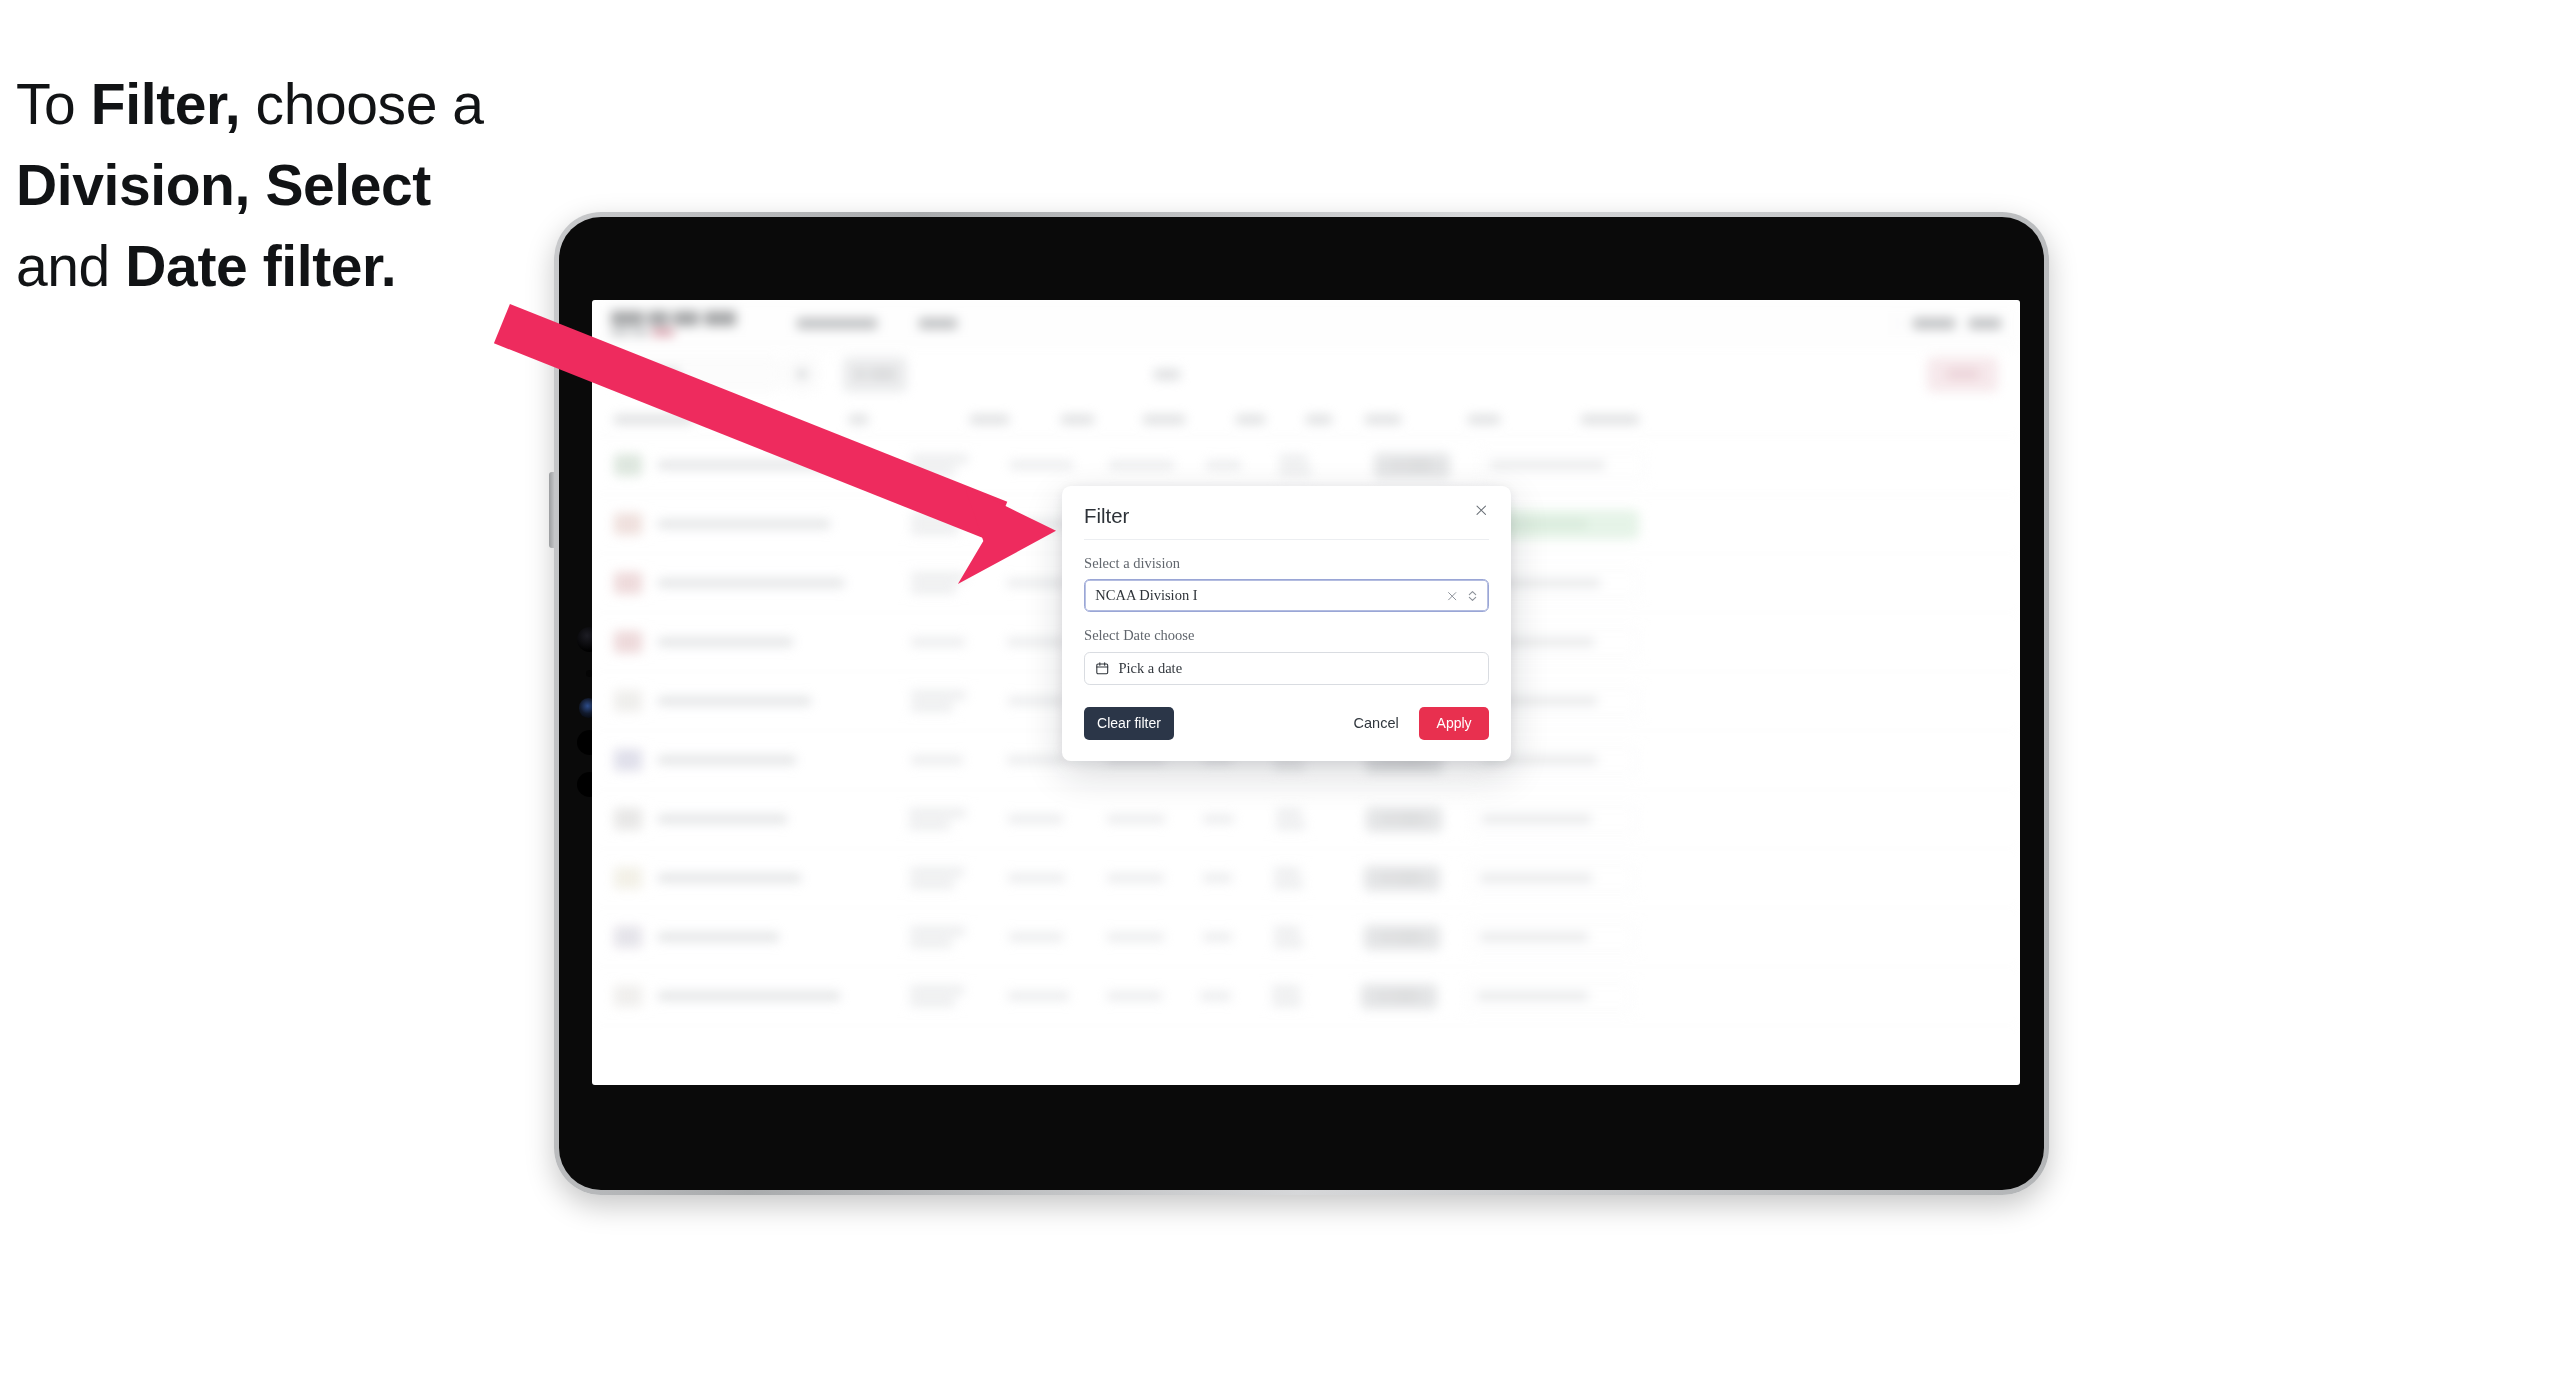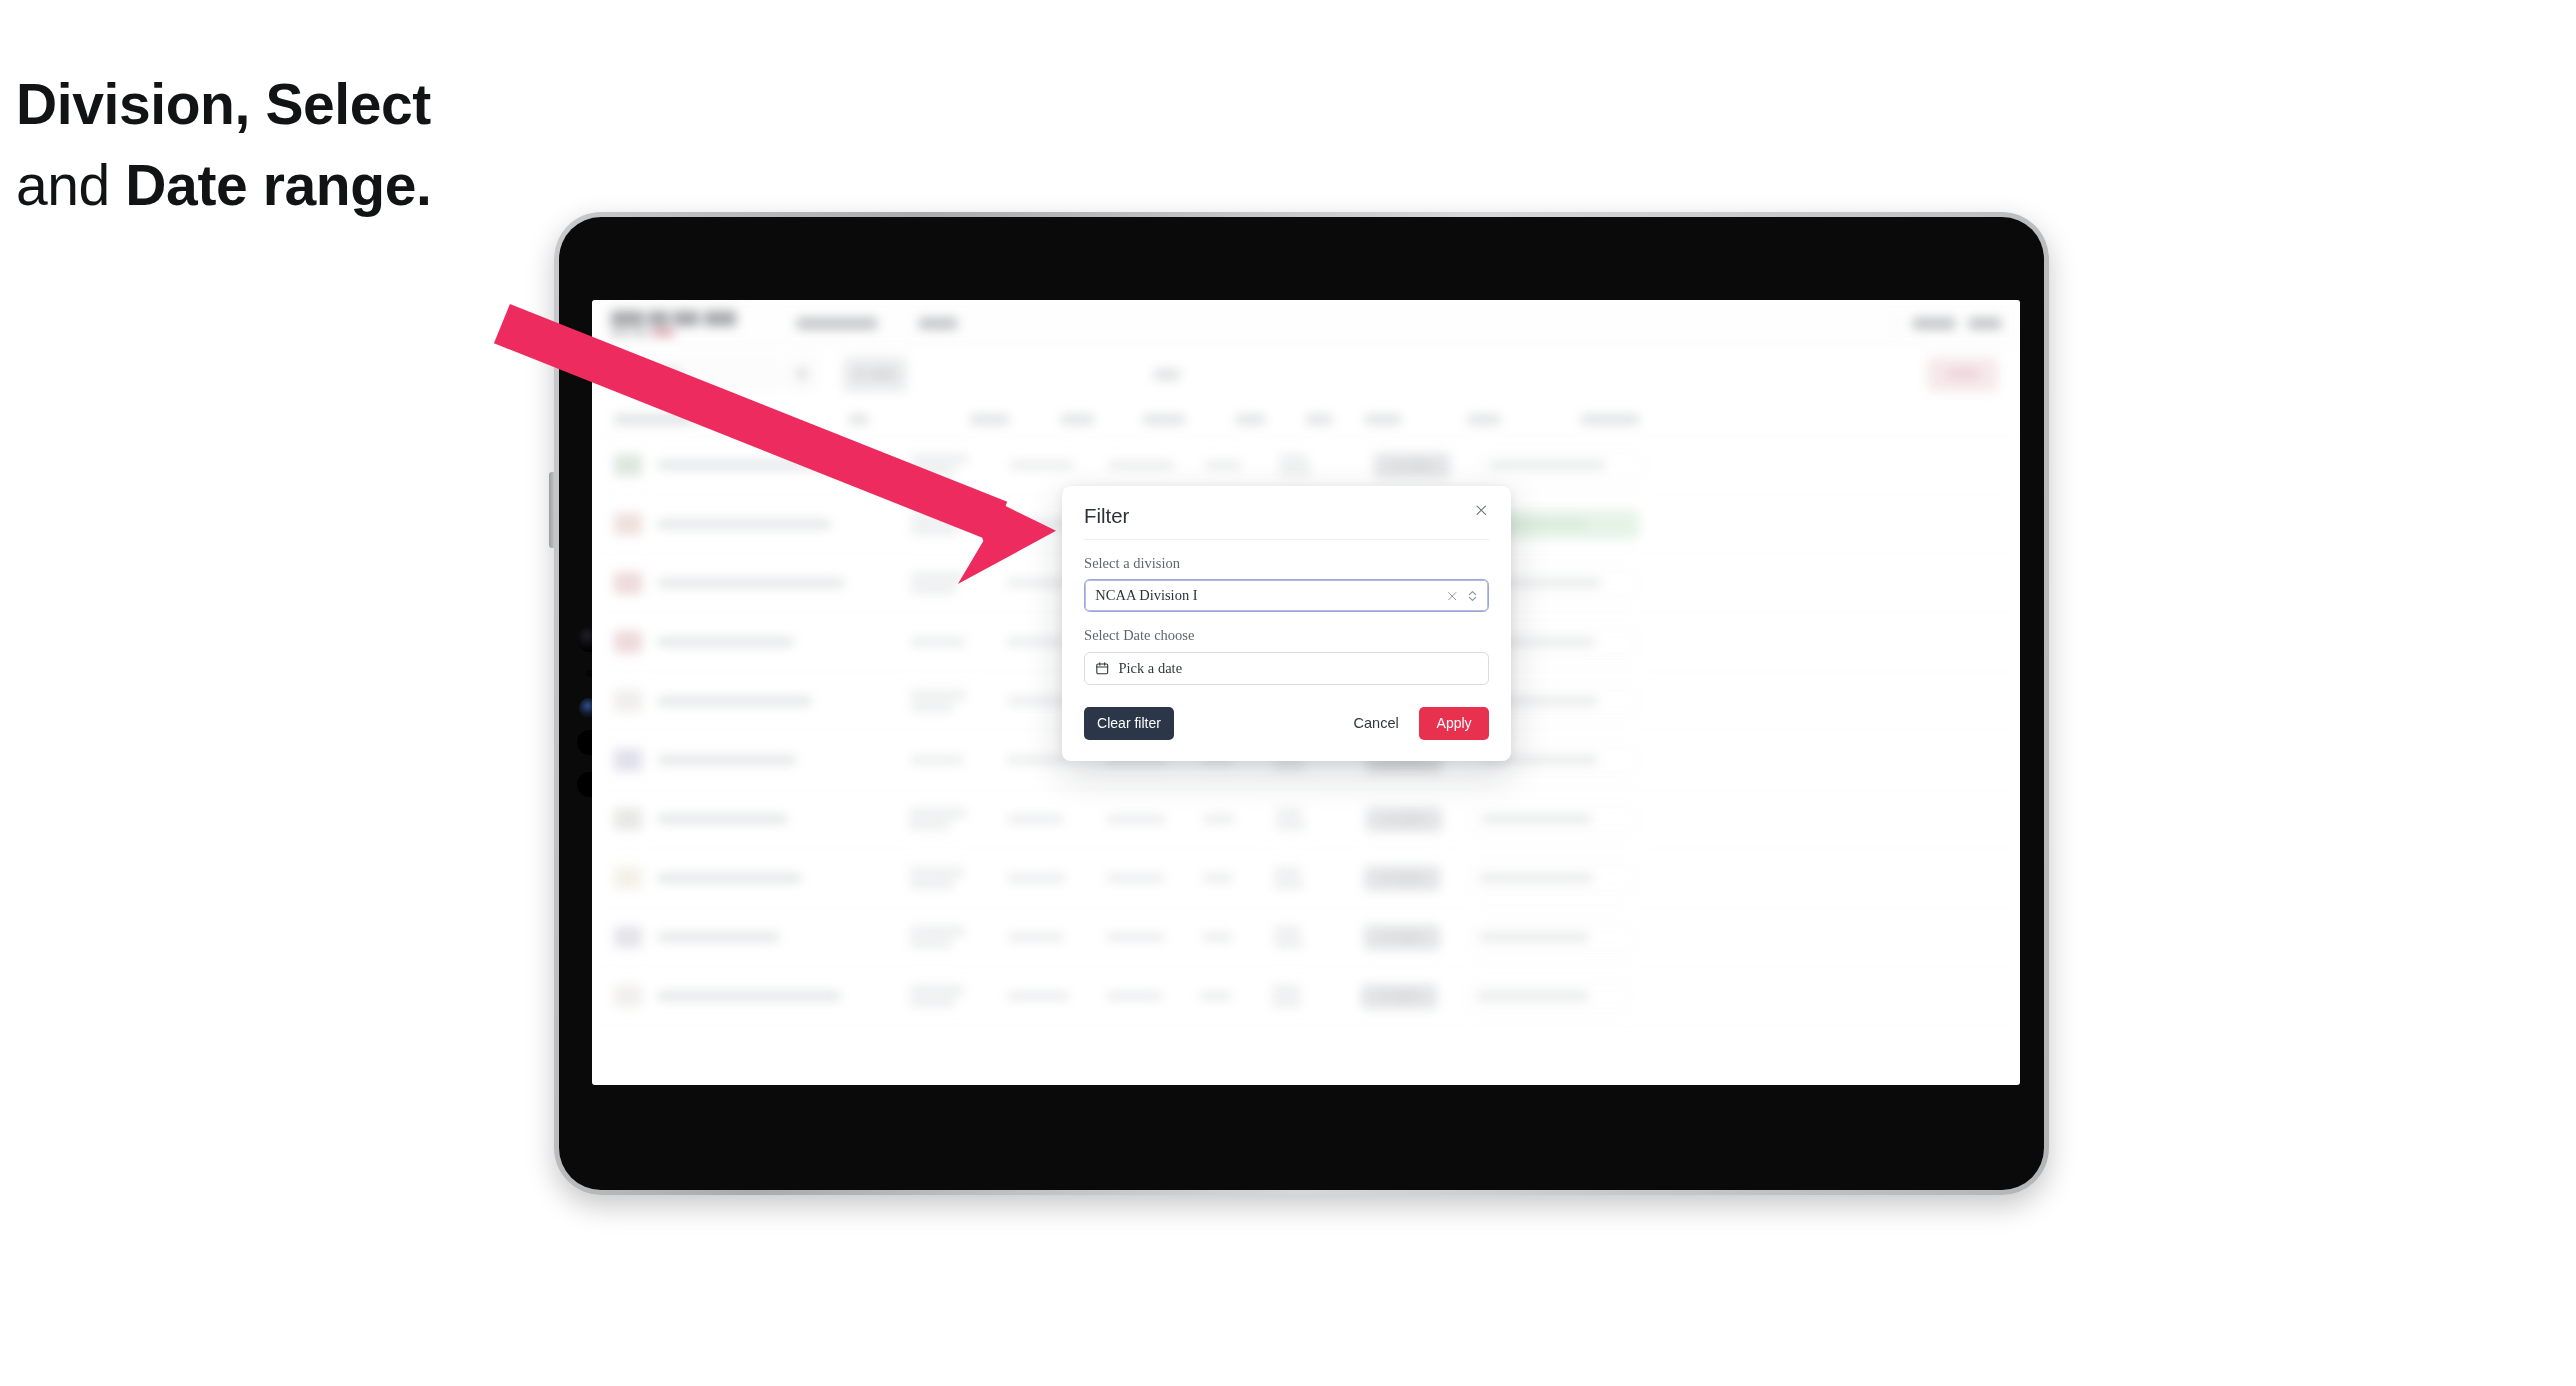--- a/index.html
+++ b/index.html
@@ -211,22 +211,23 @@
 
   
   #arrow { position: absolute; left: 0; top: 0; width: 2576px; height: 1386px; pointer-events: none; }
 </style>
 </head>
 <body>
 
 <div id="stage">
 
   <div id="caption">
+      <div class="cap-line"><span>To </span><b>Filter,</b><span> choose a</span></div>
       <div class="cap-line"><b>Division, Select</b></div>
-      <div class="cap-line"><span>and </span><b>Date range.</b></div>
+      <div class="cap-line"><span>and </span><b>Date filter.</b></div>
     </div>
 
   <div id="tablet">
     <div id="side-btn"></div>
     <div id="tablet-inner">
 
       <div class="sensor" id="cam-main"></div>
       <div class="sensor" id="cam-dot"></div>
       <div class="sensor" id="cam-lens"></div>
       <div class="sensor" id="cam-2"></div>

